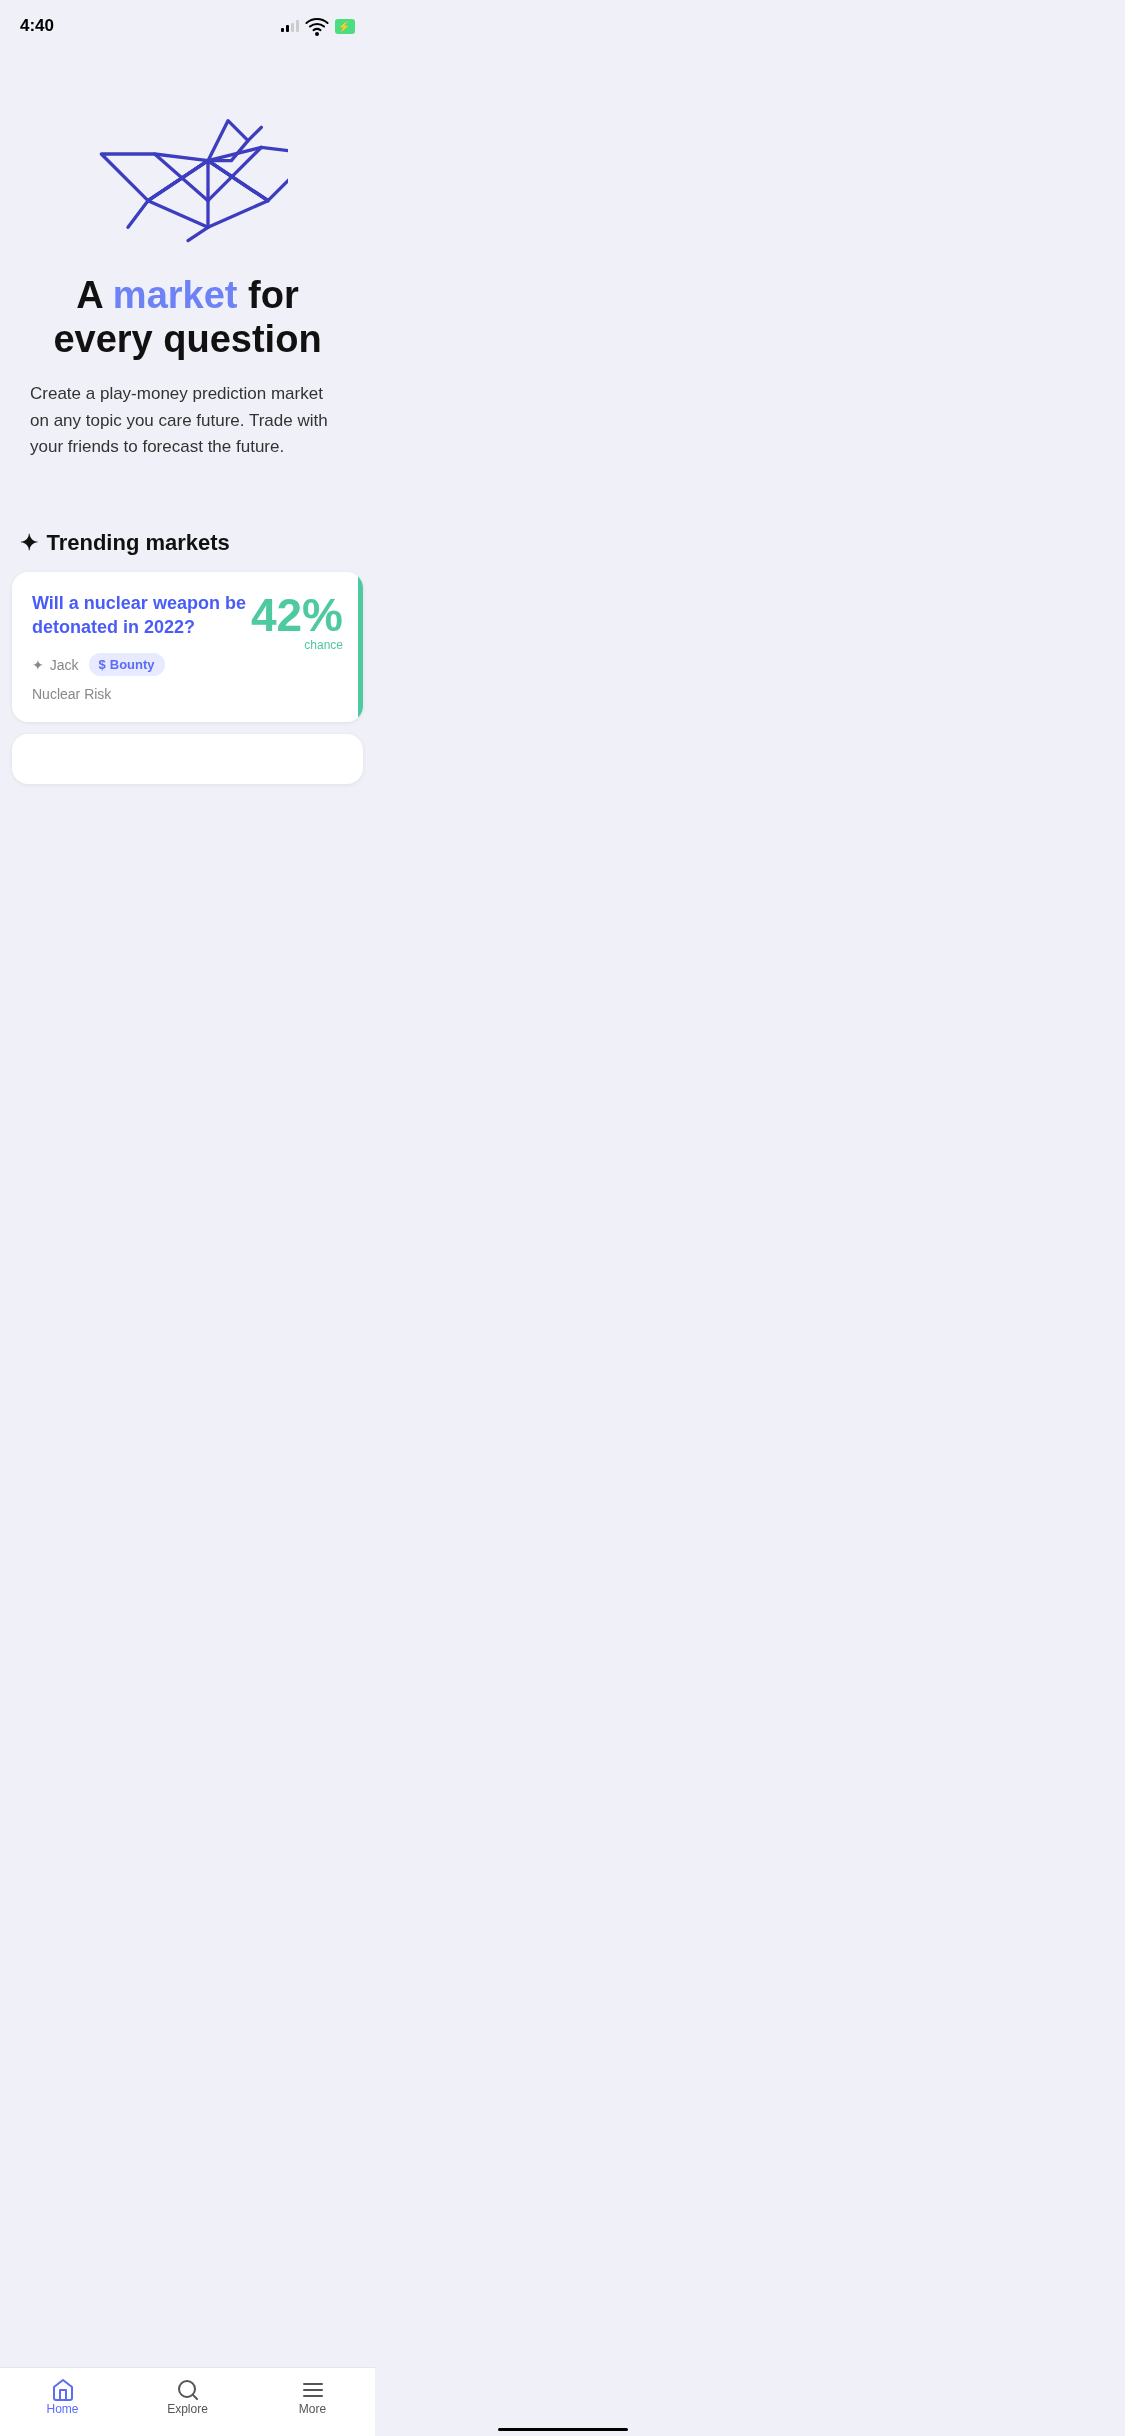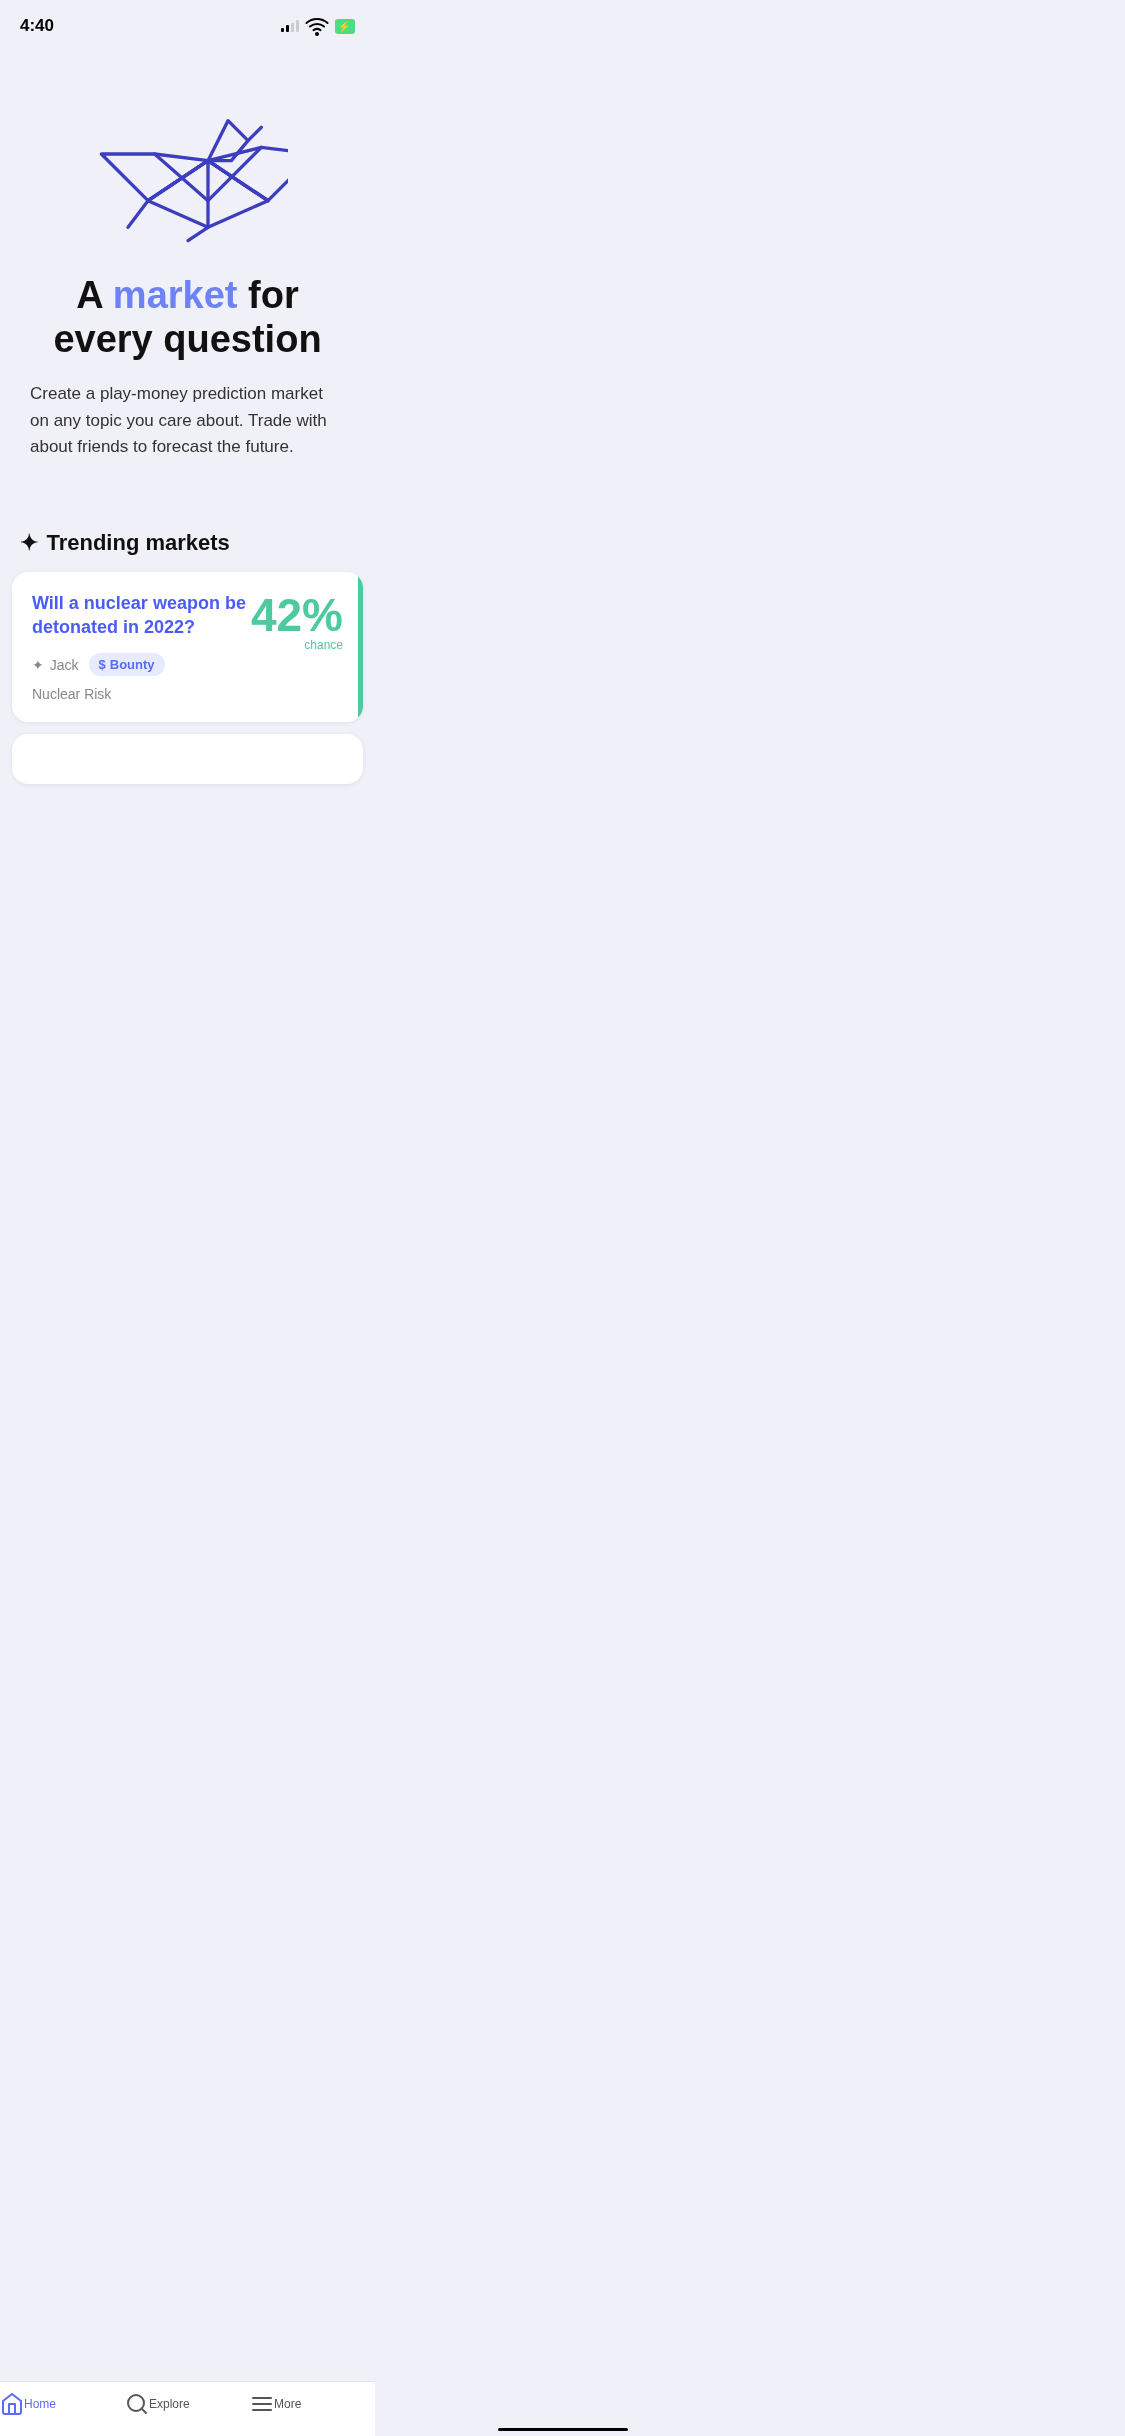--- a/index.html
+++ b/index.html
@@ -232,20 +232,21 @@
       left: 0;
       width: 375px;
       background: #fff;
       display: flex;
       border-top: 1px solid #e5e5ea;
     }
 
     .nav-item {
       flex: 1;
       display: flex;
+      flex-direction: column;
       align-items: center;
       padding: 10px 0 20px 0;
       cursor: pointer;
     }
 
     .nav-item.active .nav-label {
       color: #5b6cf9;
     }
 
     .nav-label {
@@ -351,21 +352,21 @@
         <line x1="90" y1="200" x2="60" y2="240"></line>
         <line x1="180" y1="240" x2="150" y2="260"></line>
       </g>
     </svg>
   </div>
 
   <h1 class="hero-headline">
     A <span class="accent">market</span> for every question
   </h1>
 
-  <p class="hero-description">Create a play-money prediction market on any topic you care about. Trade with about friends to forecast the future.</p>
+  <p class="hero-description">Create a play-money prediction market on any topic you care future. Trade with your friends to forecast the future.</p>
 
 </div>
 
 <div>
   <div class="trending-header">
     <span class="trending-icon">✦</span>
     <span>Trending markets</span>
   </div>
 
   <div class="market-card">

